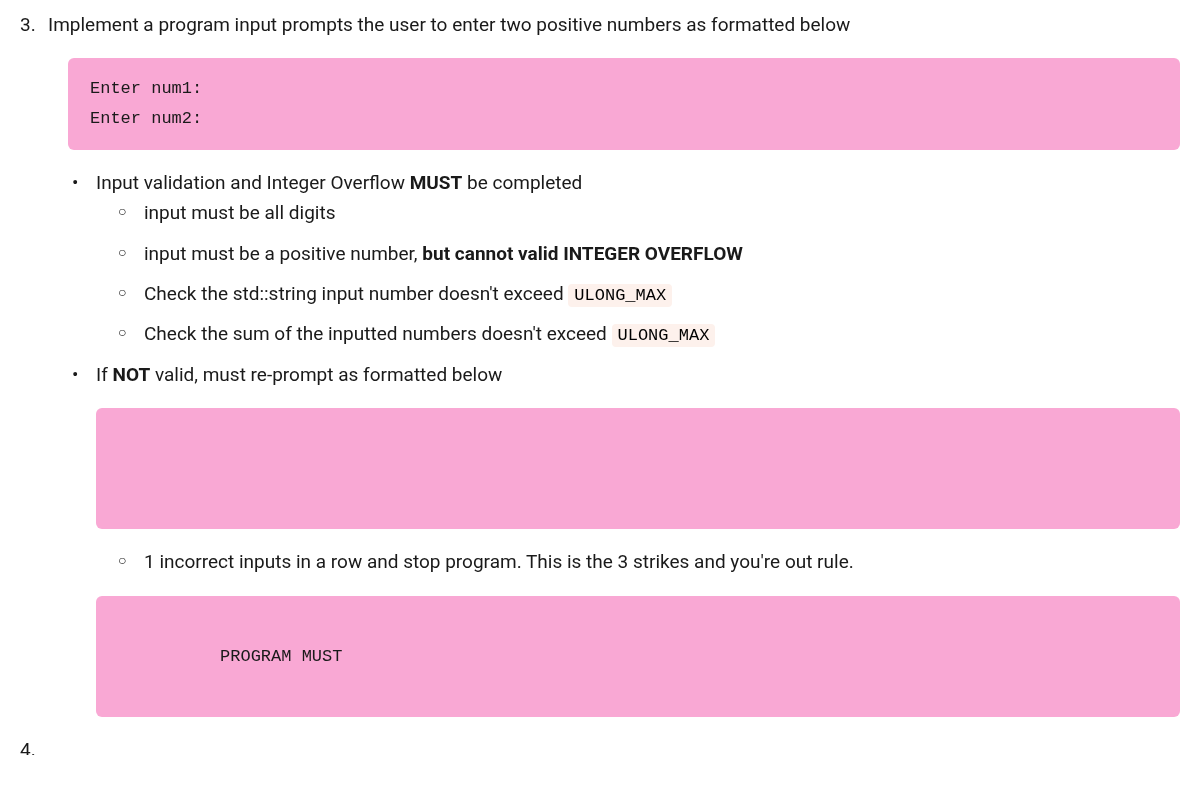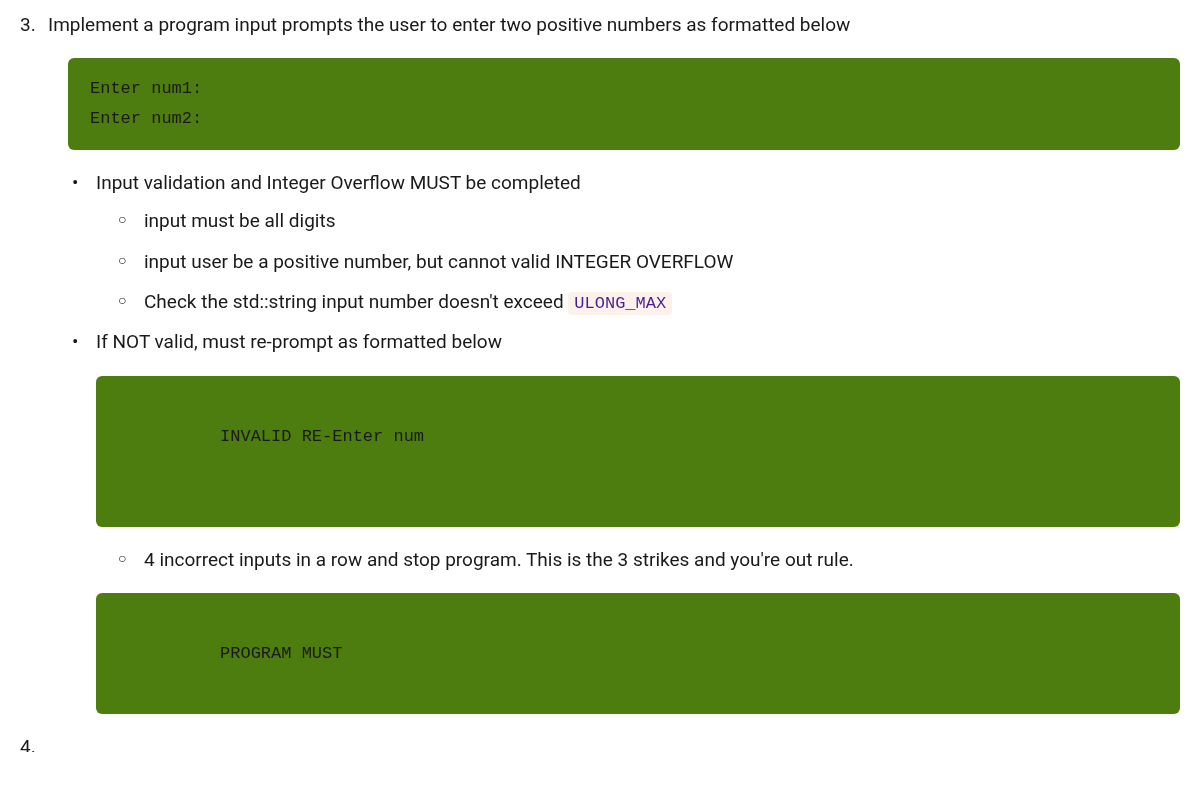--- a/index.html
+++ b/index.html
@@ -24,21 +24,21 @@
       margin-bottom: 4px;
       padding-left: 28px;
       position: relative;
     }
     ol.main-list > li > .num {
       position: absolute;
       left: 0;
       top: 0;
     }
     .code-block {
-      background: #4d7c0f;
+      background: #f9a8d4;
       border-radius: 6px;
       padding: 16px 22px;
       margin: 18px 0 18px 20px;
       position: relative;
       font-family: "SF Mono", Menlo, Monaco, Consolas, "Courier New", monospace;
       font-size: 17px;
       line-height: 1.75;
       white-space: pre;
       color: #1a1a1a;
     }
@@ -59,45 +59,44 @@
       content: "•";
       position: absolute;
       left: 0;
       top: 0;
       font-size: 19px;
       color: #1a1a1a;
     }
     ul.circle-list {
       list-style: none;
       padding-left: 24px;
-      margin-top: 8px;
     }
     ul.circle-list > li {
       position: relative;
       padding-left: 24px;
       margin-bottom: 10px;
     }
     ul.circle-list > li::before {
       content: "○";
       position: absolute;
       left: -2px;
       top: 2px;
       font-size: 14px;
       color: #1a1a1a;
     }
     .inline-code {
       font-family: "SF Mono", Menlo, Monaco, Consolas, "Courier New", monospace;
       background: #fdf1ec;
-      color: #4c1d95;
+      color: #000000;
       padding: 2px 6px;
       border-radius: 4px;
       font-size: 17px;
     }
     strong, b {
-      font-weight: 400;
+      font-weight: 700;
     }
     .copy-icon {
       position: absolute;
       top: 14px;
       right: 16px;
       width: 20px;
       height: 20px;
       cursor: pointer;
       color: #555;
     }
@@ -112,36 +111,36 @@
     <span>Implement a program input prompts the user to enter two positive numbers as formatted below</span>
 
     <div class="code-block">Enter num1:
 Enter num2:</div>
 
     <ul class="bullet-list">
       <li>
         <span>Input validation and Integer Overflow </span><strong>MUST</strong><span> be completed</span>
         <ul class="circle-list">
           <li><span>input must be all digits</span></li>
-          <li><span>input user be a positive number, </span><strong>but cannot valid INTEGER OVERFLOW</strong></li>
+          <li><span>input must be a positive number, </span><strong>but cannot valid INTEGER OVERFLOW</strong></li>
           <li><span>Check the std::string input number doesn't exceed </span><span class="inline-code">ULONG_MAX</span></li>
+          <li><span>Check the sum of the inputted numbers doesn't exceed </span><span class="inline-code">ULONG_MAX</span></li>
         </ul>
       </li>
       <li>
         <span>If </span><strong>NOT</strong><span> valid, must re-prompt as formatted below</span>
 
         <div class="code-block nested">
-          <span>INVALID RE-Enter num</span>
           <span class="copy-icon">
             
           </span>
         </div>
 
         <ul class="circle-list">
-          <li><span>4 incorrect inputs in a row and stop program. This is the 3 strikes and you're out rule.</span></li>
+          <li><span>1 incorrect inputs in a row and stop program. This is the 3 strikes and you're out rule.</span></li>
         </ul>
 
         <div class="code-block nested">
           <span>PROGRAM MUST</span>
         </div>
       </li>
     </ul>
   </li>
 
   <li>

